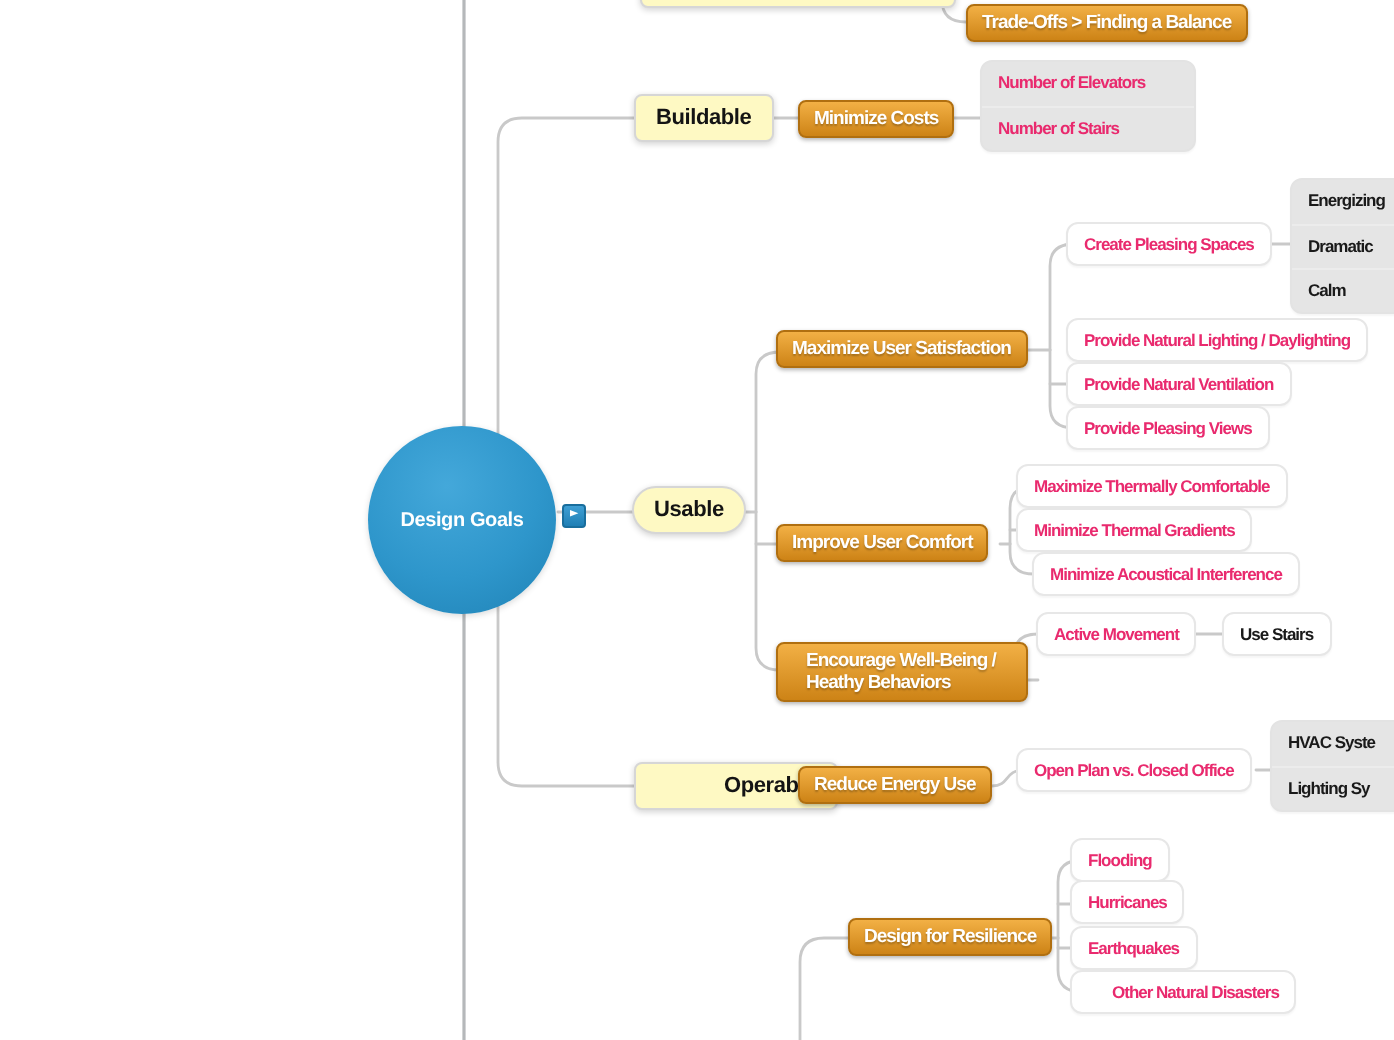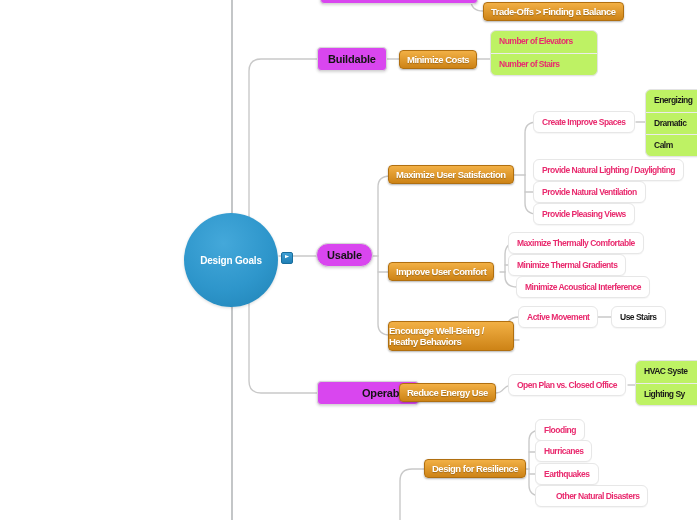--- a/index.html
+++ b/index.html
@@ -11,47 +11,47 @@
   
   .root-circle{
     position:absolute;left:184px;top:213px;width:94px;height:94px;border-radius:50%;
     background:radial-gradient(circle at 42% 32%, #44a8da 0%, #2e96cb 55%, #1f82b5 100%);
     color:#fff;font-weight:bold;font-size:10px;letter-spacing:-0.2px;
     display:flex;align-items:center;justify-content:center;text-align:center;
     box-shadow:0 1px 3px rgba(0,0,0,0.15);
   }
   
   .main-topic{
-    position:absolute;background:#d946ef;border:1px solid #d6d6d6;border-radius:4px;
+    position:absolute;background:#fef9c3;border:1px solid #d6d6d6;border-radius:4px;
     box-shadow:0 1px 3px rgba(0,0,0,0.18);
     font-weight:bold;font-size:11px;letter-spacing:-0.2px;color:#141414;
     padding:5px 10px;white-space:nowrap;box-sizing:border-box;
   }
   .main-topic.clipped{padding:0;}
   
   .orange-topic{
     position:absolute;background:linear-gradient(#f2b045,#cd8316);
     border:1px solid #b06f10;border-radius:4px;
     box-shadow:0 1px 2px rgba(0,0,0,0.3);
     color:#fff;font-weight:bold;font-size:9.5px;letter-spacing:-0.5px;
     text-shadow:0 1px 1px rgba(0,0,0,0.25);
     padding:3px 7px;white-space:nowrap;box-sizing:border-box;
   }
-  .orange-topic.wrap{white-space:normal;width:126px;line-height:11px;padding:3px 0;}
+  .orange-topic.wrap{white-space:normal;width:126px;line-height:11px;padding:3px 14px;}
   
   .leaf{
     position:absolute;background:#fff;border:1px solid #e7e7e7;border-radius:6px;
     height:22px;line-height:20px;padding:0 8px;box-sizing:border-box;
     font-weight:bold;font-size:8.5px;letter-spacing:-0.5px;color:#e92a6e;
     white-space:nowrap;box-shadow:0 1px 1px rgba(0,0,0,0.04);
   }
   .leaf.black{color:#1a1a1a;}
   
   .stack{
-    position:absolute;background:#bef264;border:1px solid #e3e3e3;border-radius:6px;
+    position:absolute;background:#e5e5e5;border:1px solid #e3e3e3;border-radius:6px;
     overflow:hidden;box-sizing:border-box;box-shadow:0 1px 1px rgba(0,0,0,0.04);
   }
   .stack .cell{
     height:22px;line-height:21px;padding:0 8px;box-sizing:border-box;
     font-weight:bold;font-size:8.5px;letter-spacing:-0.5px;color:#1a1a1a;
     border-top:1px solid #ececec;white-space:nowrap;
   }
   .stack .cell:first-child{border-top:none;}
   .stack.pink .cell{color:#e92a6e;}
   
@@ -122,21 +122,21 @@
   <div class="orange-topic" style="left:388px;top:262px;">Improve User Comfort</div>
   <div class="orange-topic wrap" style="left:388px;top:321px;">Encourage Well-Being / Heathy Behaviors</div>
   <div class="orange-topic" style="left:399px;top:383px;">Reduce Energy Use</div>
   <div class="orange-topic" style="left:424px;top:459px;">Design for Resilience</div>
 
   <div class="stack pink" style="left:490px;top:30px;width:108px;">
     <div class="cell">Number of Elevators</div>
     <div class="cell">Number of Stairs</div>
   </div>
 
-  <div class="leaf" style="left:533px;top:111px;">Create Improve Spaces</div>
+  <div class="leaf" style="left:533px;top:111px;">Create Pleasing Spaces</div>
   <div class="leaf" style="left:533px;top:159px;">Provide Natural Lighting / Daylighting</div>
   <div class="leaf" style="left:533px;top:181px;">Provide Natural Ventilation</div>
   <div class="leaf" style="left:533px;top:203px;">Provide Pleasing Views</div>
 
   <div class="stack" style="left:645px;top:89px;width:72px;">
     <div class="cell">Energizing</div>
     <div class="cell">Dramatic</div>
     <div class="cell">Calm</div>
   </div>
 

